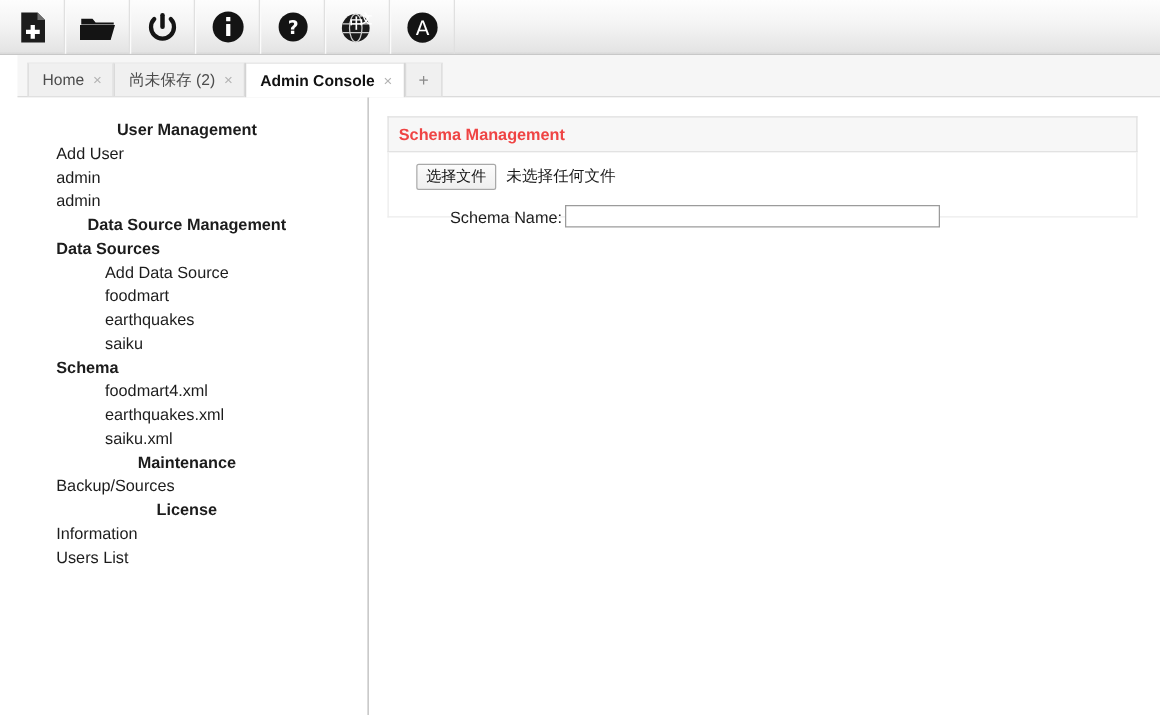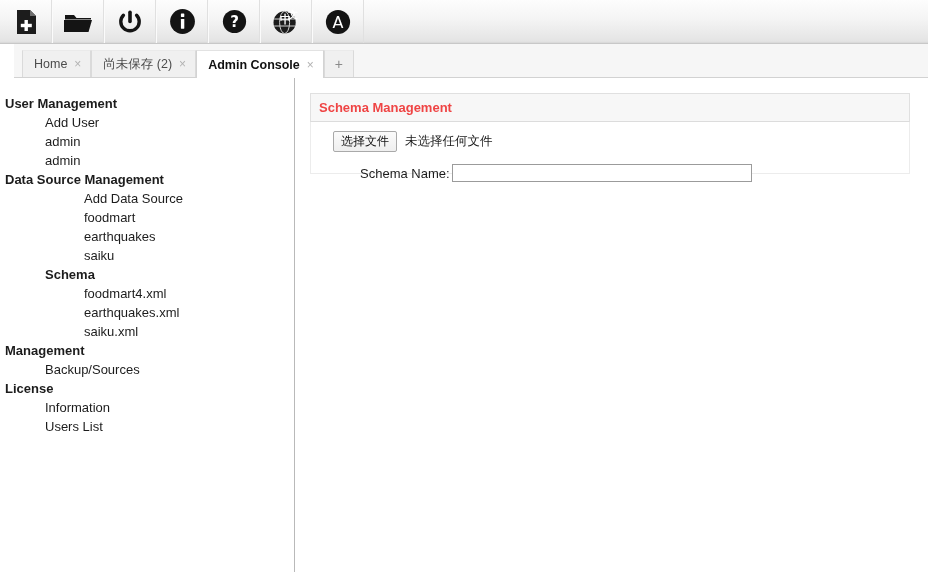--- a/index.html
+++ b/index.html
@@ -111,21 +111,21 @@
     padding-top: 16px;
     overflow: hidden;
   }
   .nav-item {
     line-height: 19px;
     height: 19px;
     font-size: 13px;
     color: #1c1c1c;
     white-space: nowrap;
   }
-  .nav-item.lvl0 { padding-left: 5px; font-weight: bold; }
+  .nav-item.lvl0 { padding-left: 5px; font-weight: bold; text-align: center; }
   .nav-item.lvl1 { padding-left: 45px; }
   .nav-item.lvl1.bold { font-weight: bold; }
   .nav-item.lvl2 { padding-left: 84px; }
 
   
   #content {
     position: absolute;
     left: 296px; top: 78px;
     width: 632px;
     height: 494px;
@@ -310,29 +310,30 @@
 
   <div class="tab-add">+</div>
 </div>
 
 <div id="sidebar">
   <div class="nav-item lvl0">User Management</div>
   <div class="nav-item lvl1">Add User</div>
   <div class="nav-item lvl1">admin</div>
   <div class="nav-item lvl1">admin</div>
   <div class="nav-item lvl0">Data Source Management</div>
+  <div class="nav-item lvl1 bold">Data Sources</div>
   <div class="nav-item lvl2">Add Data Source</div>
   <div class="nav-item lvl2">foodmart</div>
   <div class="nav-item lvl2">earthquakes</div>
   <div class="nav-item lvl2">saiku</div>
   <div class="nav-item lvl1 bold">Schema</div>
   <div class="nav-item lvl2">foodmart4.xml</div>
   <div class="nav-item lvl2">earthquakes.xml</div>
   <div class="nav-item lvl2">saiku.xml</div>
-  <div class="nav-item lvl0">Management</div>
+  <div class="nav-item lvl0">Maintenance</div>
   <div class="nav-item lvl1">Backup/Sources</div>
   <div class="nav-item lvl0">License</div>
   <div class="nav-item lvl1">Information</div>
   <div class="nav-item lvl1">Users List</div>
 </div>
 
 <div id="content">
 
   <div id="panel">
     <div id="panel-header">Schema Management</div>

